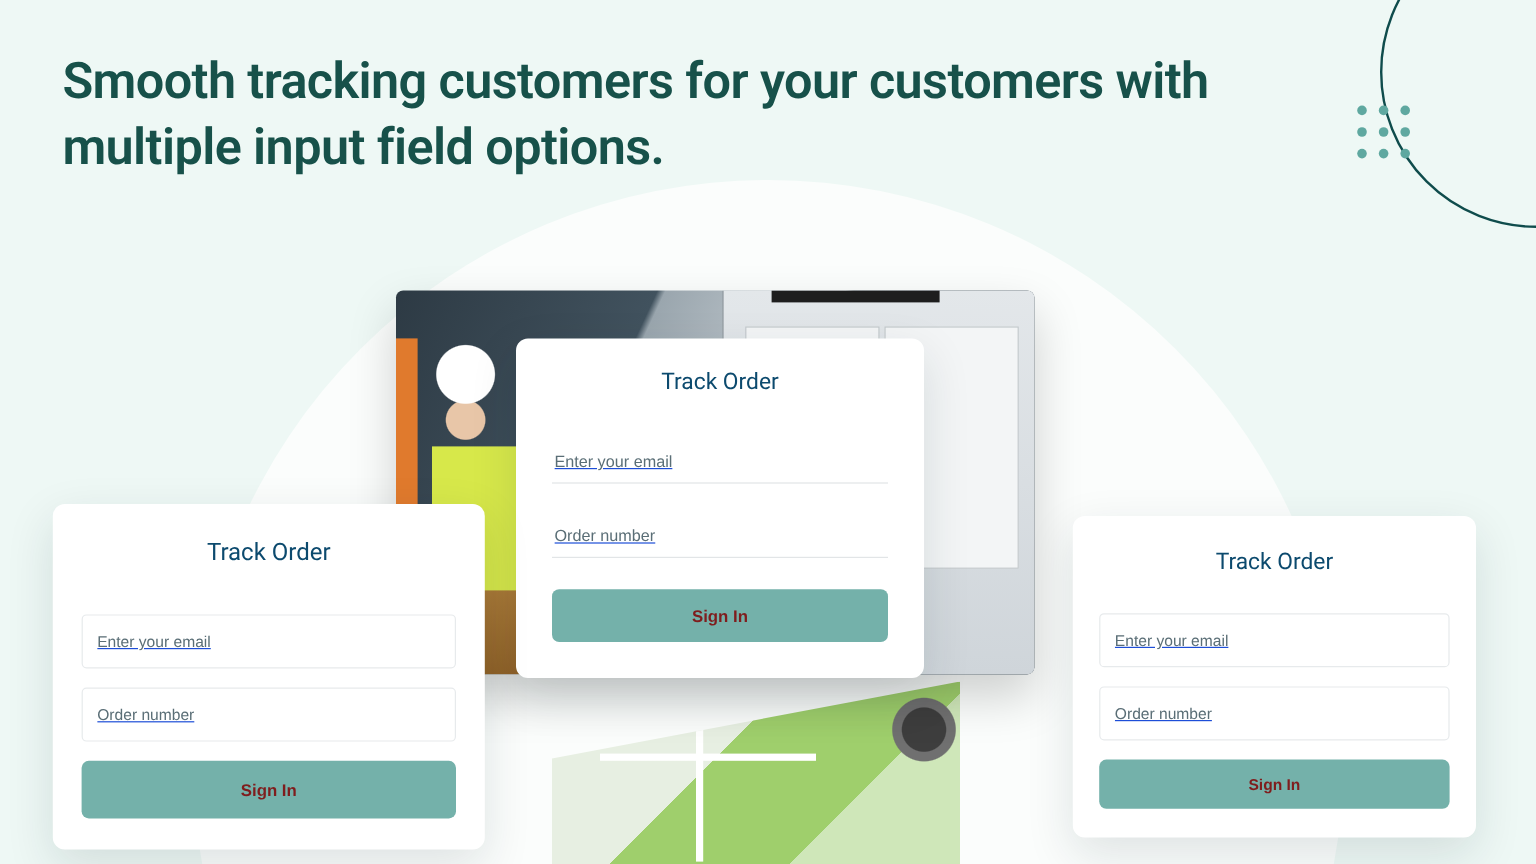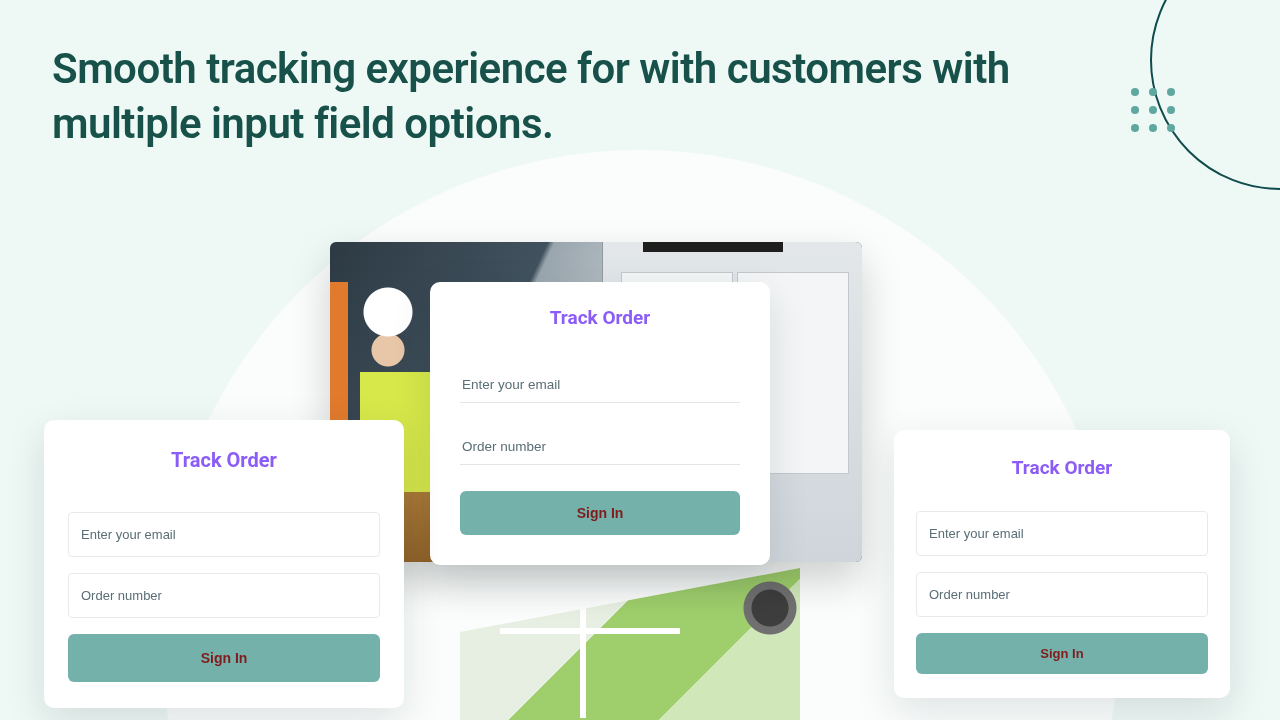--- a/index.html
+++ b/index.html
@@ -99,35 +99,36 @@
   
   .card{
     position:absolute;
     background:#ffffff;
     border-radius:10px;
     box-shadow:0 14px 40px rgba(20,40,50,.12);
     padding:26px 28px 28px;
   }
   .card h3{
     text-align:center;
-    color:#8b5cf6;
+    color:#0c4a6e;
     font-size:20px;
-    font-weight:700;
+    font-weight:400;
     margin-bottom:34px;
   }
   .field{
     width:100%;
     border:none;
     border-bottom:1px solid #e2e5e7;
     padding:10px 2px;
     font-size:13.5px;
-    color:#4d7c0f;
+    color:#1d4ed8;
     background:transparent;
     margin-bottom:28px;
     outline:none;
+    text-decoration:underline;
   }
   .field::placeholder{color:#5a6e76;}
   .card-left .field, .card-right .field{
     border:1px solid #e7eaec;
     border-radius:4px;
     padding:14px 12px;
     margin-bottom:16px;
     font-size:13px;
   }
   .btn{
@@ -165,21 +166,21 @@
     <span></span>
     <span></span>
   <span></span>
     <span></span>
     <span></span>
   <span></span>
     <span></span>
     <span></span>
 </div>
 
-<h1 class="headline">Smooth tracking experience for with customers with multiple input field options.</h1>
+<h1 class="headline">Smooth tracking customers for your customers with multiple input field options.</h1>
 
 <div class="map"></div>
 
 <div class="hero">
   <div class="worker"></div>
   <div class="van"></div>
 </div>
 
 <div class="card card-center">
   <h3>Track Order</h3>

